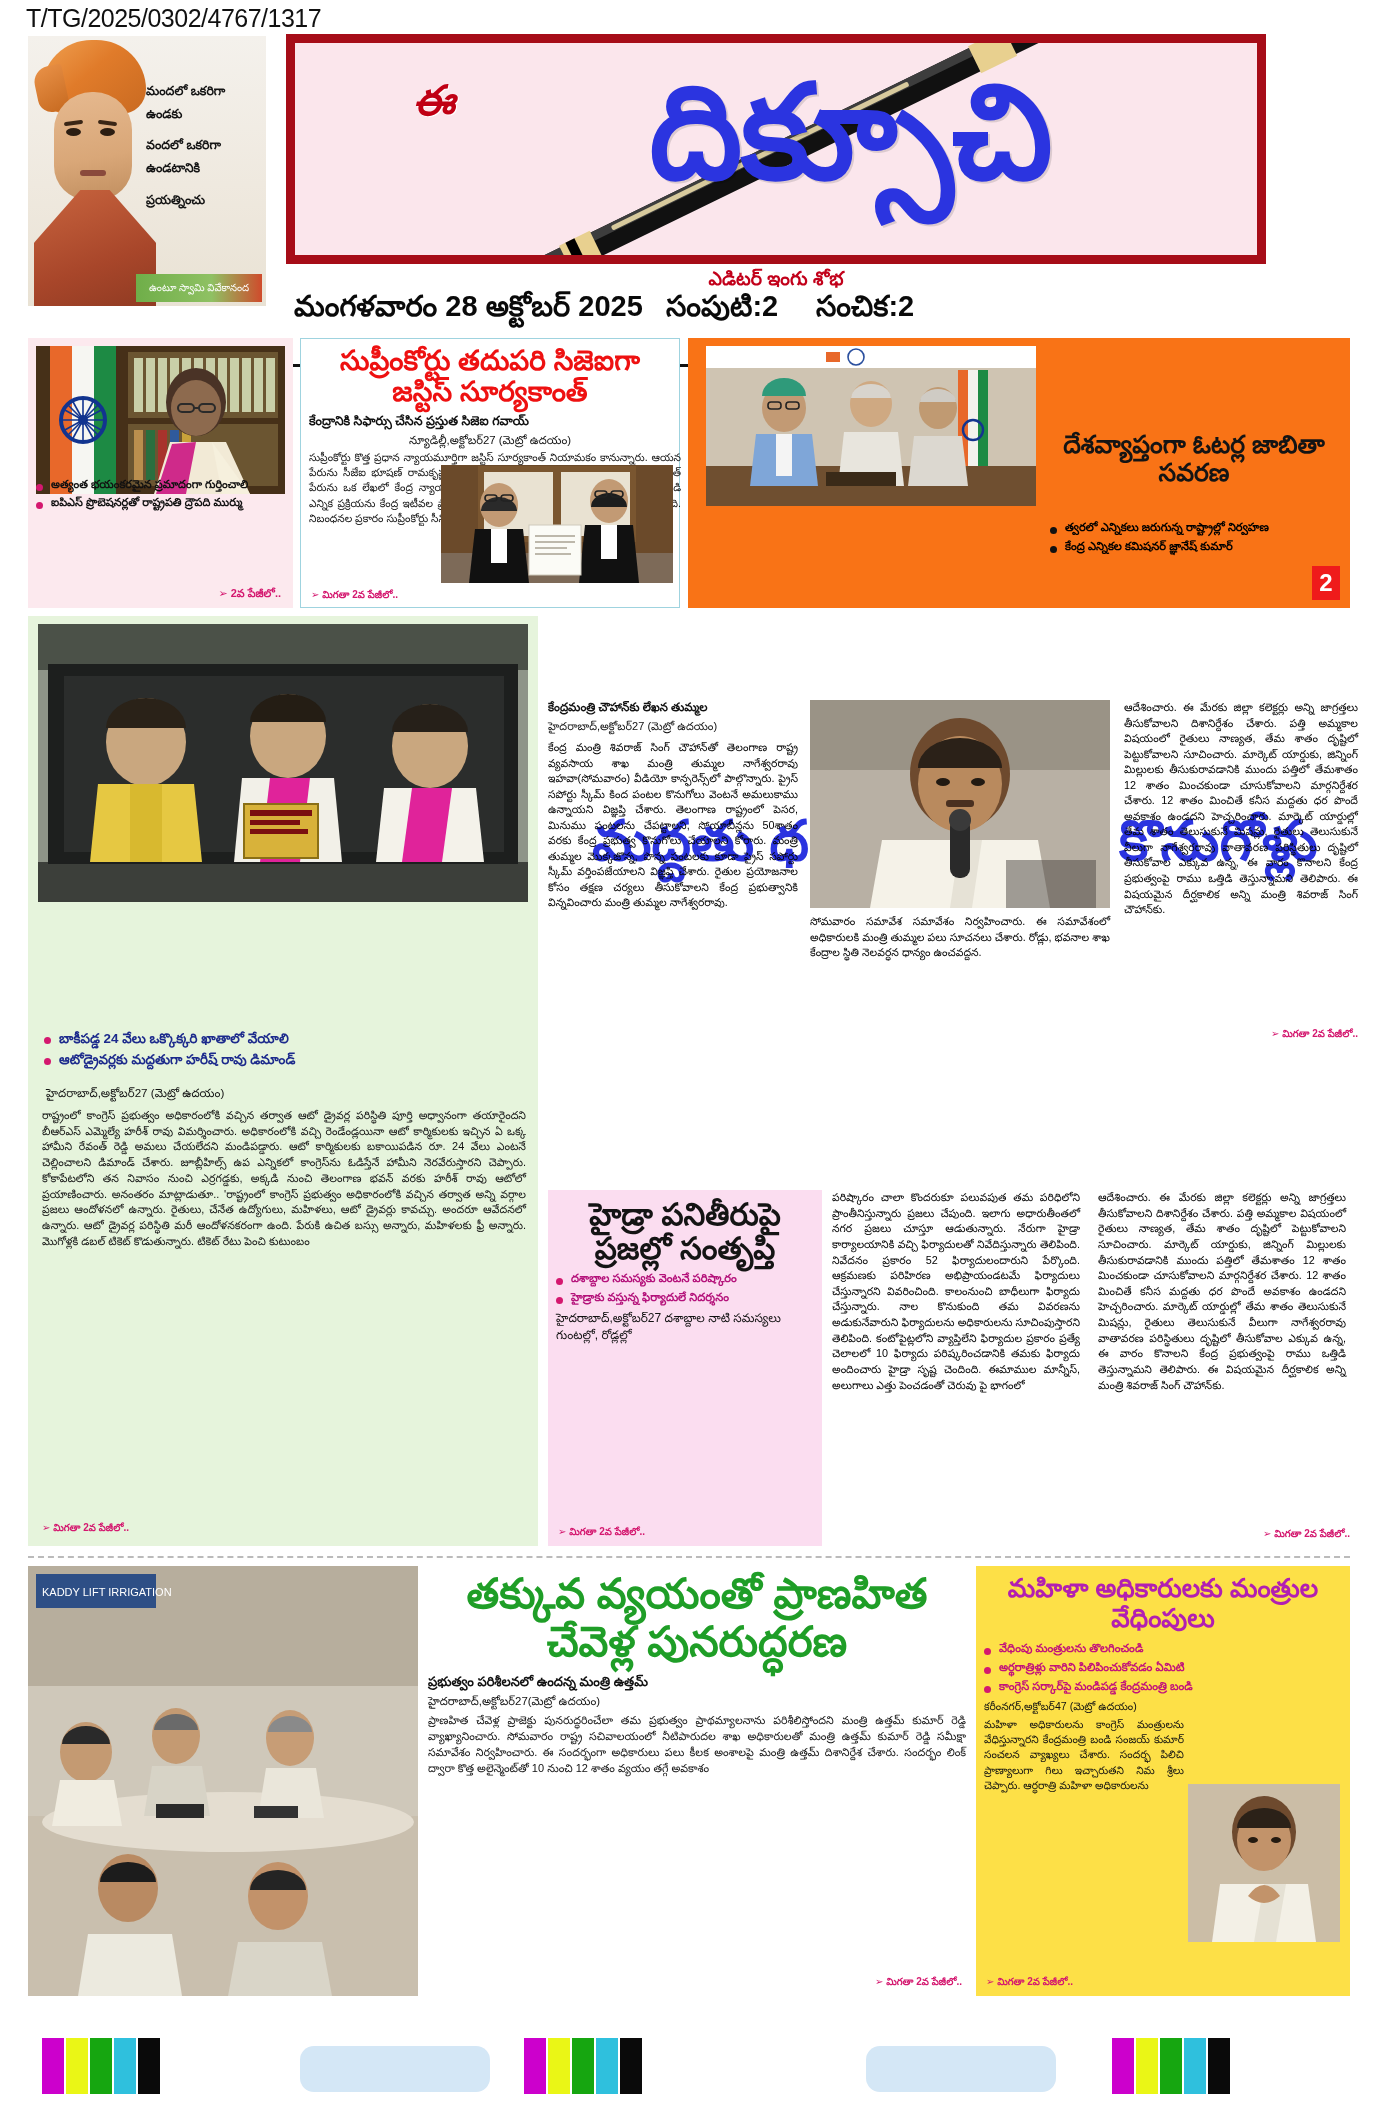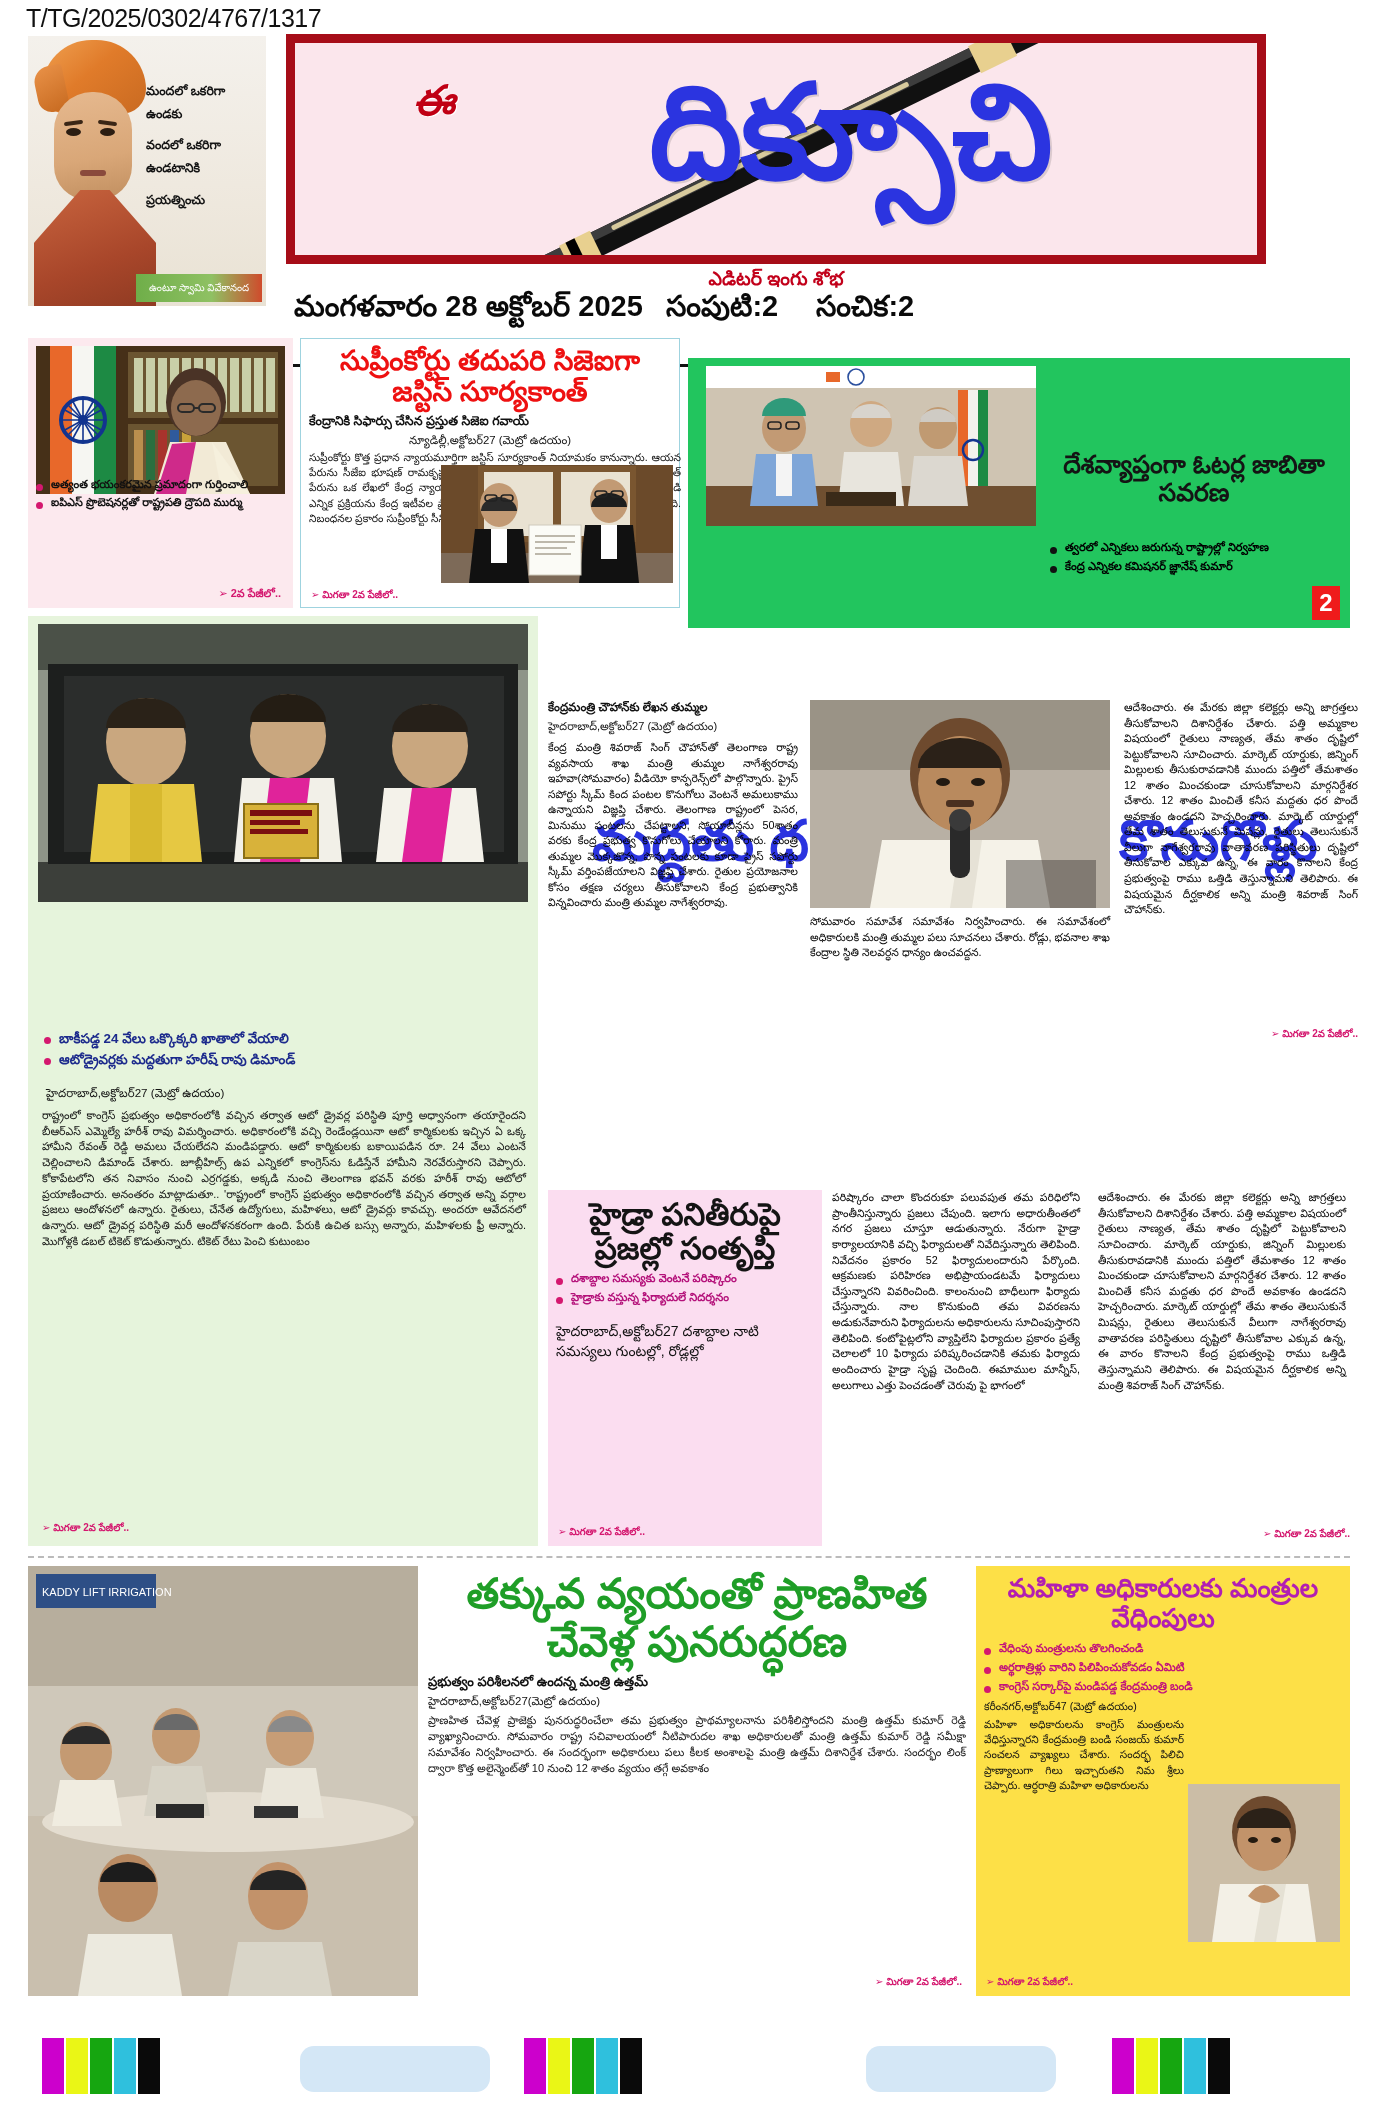--- a/index.html
+++ b/index.html
@@ -106,21 +106,21 @@
   .t1 .jump{position:absolute;right:12px;bottom:6px;font-size:11px;padding-left:27px;}
 
   .t2{left:300px;top:338px;width:380px;height:270px;background:#fff;border:1px solid #9fd3df;padding:6px 8px;}
   .t2 .hl{font-size:28px;color:#ee1111;}
   .t2 .subhead{margin-top:6px;font-size:12.6px;text-align:left;}
   .t2 .dateloc{margin-top:3px;font-size:11.4px;text-align:center;}
   .t2 .body-txt{font-size:10.9px;line-height:1.45;}
   .t2 .photo{position:absolute;left:140px;top:126px;width:232px;height:118px;}
   .t2 .jump{position:absolute;left:10px;bottom:4px;width:120px;font-size:10px;text-align:left;}
 
-  .t3{left:688px;top:358px;width:662px;height:270px;background:#22c55e;padding:8px;}
+  .t3{left:688px;top:338px;width:662px;height:270px;background:#f97316;padding:8px;}
   .t3 .photo{left:18px;top:8px;width:330px;height:160px;}
   .t3 .hl{position:absolute;left:360px;top:92px;width:292px;font-size:25px;color:#141414;}
   .t3 ul{position:absolute;left:362px;top:180px;width:290px;}
   .t3 .bullets li{font-size:11.4px;}
   .t3 .bullets li:before{background:#111;}
   .pagebadge{position:absolute;right:10px;bottom:8px;width:28px;height:34px;background:#ef1b1b;
     color:#fff;font-size:24px;font-weight:700;text-align:center;line-height:34px;}
 
   
   .m-hl{position:absolute;left:560px;top:812px;width:790px;text-align:center;
@@ -144,21 +144,21 @@
   .cmid .photo{position:absolute;left:262px;top:0px;width:300px;height:208px;}
   .cmid .c2{position:absolute;left:262px;top:214px;width:300px;font-size:10.8px;line-height:1.44;text-align:justify;}
   .cmid .c3{position:absolute;left:576px;top:0px;width:234px;font-size:10.8px;line-height:1.44;text-align:justify;}
   .cmid .jump{position:absolute;right:0;bottom:-12px;font-size:10px;}
 
   
   .hyd{left:548px;top:1190px;width:274px;height:356px;background:#fbddf0;padding:8px;}
   .hyd .hl{font-size:31px;color:#141414;line-height:1.1;}
   .hyd ul{margin-top:6px;}
   .hyd .bullets li{font-size:11.4px;color:#b4117a;}
-  .hyd .dateloc{margin-top:16px;font-size:14px;}
+  .hyd .dateloc{margin-top:4px;font-size:12px;}
   .hyd .jump{position:absolute;left:10px;bottom:6px;width:150px;text-align:left;font-size:10px;}
 
   
   .rcont{left:832px;top:1190px;width:518px;height:356px;}
   .rcont .col{position:absolute;top:0;width:248px;font-size:10.8px;line-height:1.45;text-align:justify;}
   .rcont .ca{left:0;} .rcont .cb{left:266px;}
   .rcont .jump{position:absolute;right:0;bottom:4px;font-size:10px;}
 
   
   .sep{position:absolute;left:28px;top:1556px;width:1322px;height:0;border-top:2px dashed #bbb;}

